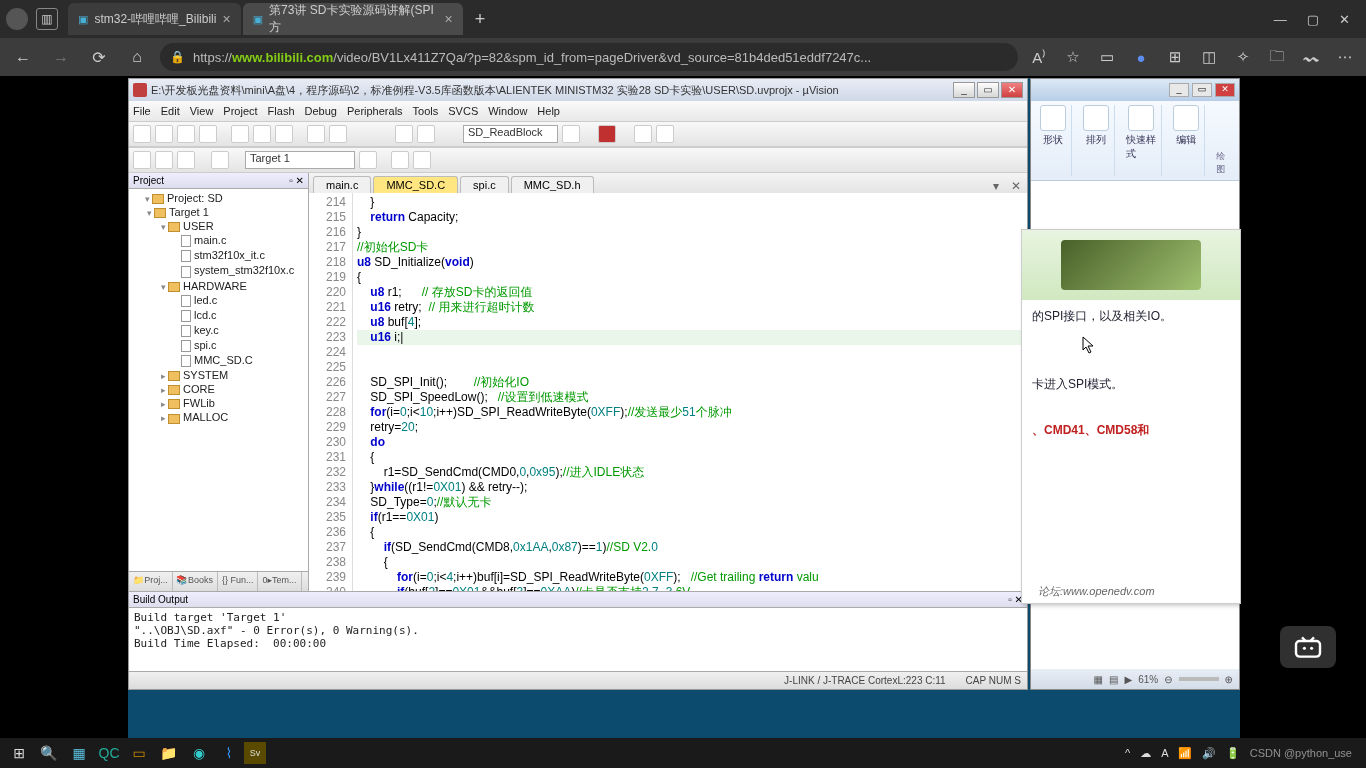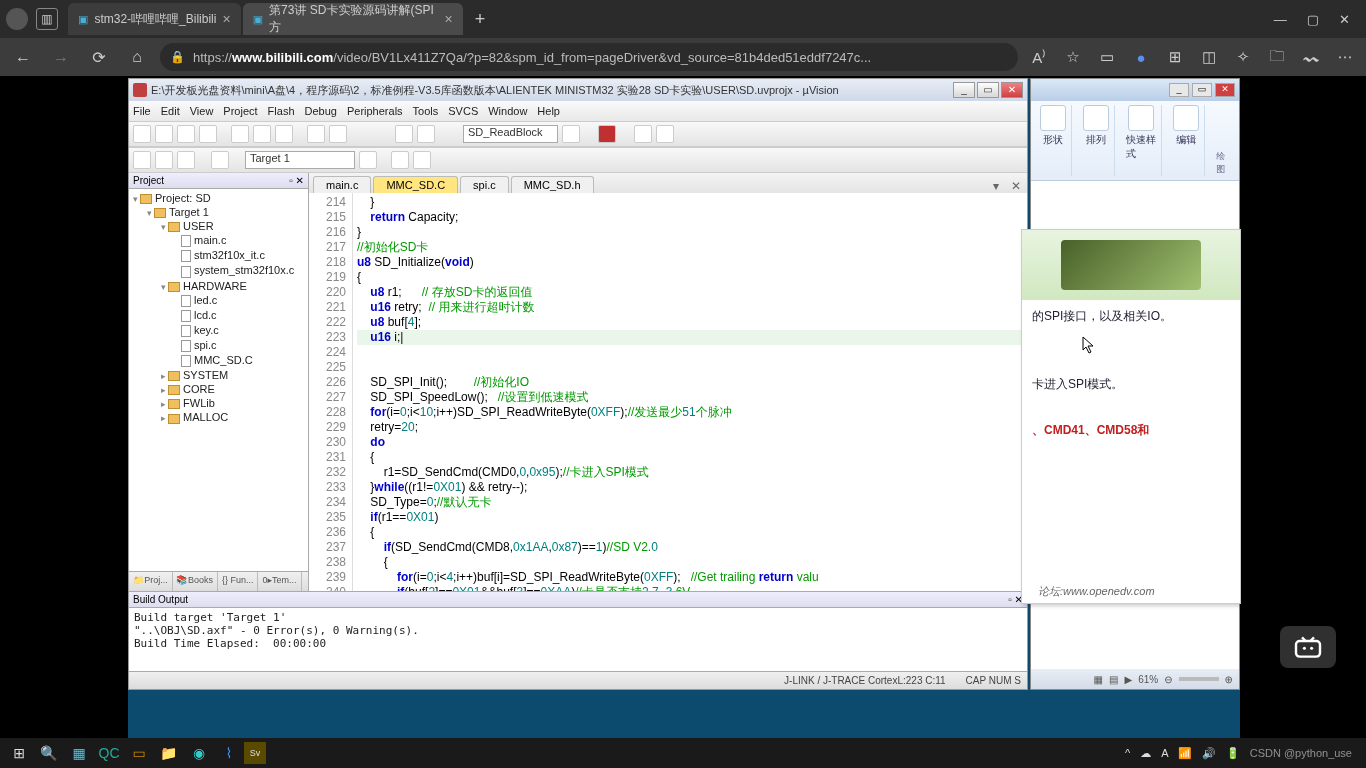--- a/index.html
+++ b/index.html
@@ -124,21 +124,21 @@
       <span>✕</span>
     </div>
   </div>
   <div class="edge-addr">
     <div class="nbtn">←</div>
     <div class="nbtn" style="opacity:.4">→</div>
     <div class="nbtn">⟳</div>
     <div class="nbtn">⌂</div>
     <div class="urlbox">
       <span class="lock">🔒</span>
-      <span>https://<b style="color:#ffffff">www.bilibili.com</b><span>/video/BV1Lx411Z7Qa/?p=82&amp;spm_id_from=pageDriver&amp;vd_source=81b4ded51eddf7247c...</span></span>
+      <span>https://<b style="color:#84cc16">www.bilibili.com</b><span>/video/BV1Lx411Z7Qa/?p=82&amp;spm_id_from=pageDriver&amp;vd_source=81b4ded51eddf7247c...</span></span>
     </div>
     <div class="ricon">A⁾</div>
     <div class="ricon">☆</div>
     <div class="ricon">▭</div>
     <div class="ricon" style="color:#5b8def">●</div>
     <div class="ricon">⊞</div>
     <div class="ricon">◫</div>
     <div class="ricon">✧</div>
     <div class="ricon">🗀</div>
     <div class="ricon">〰</div>
@@ -208,21 +208,21 @@
           <span class="ic"></span>
           <span class="ic"></span>
         </div>
         <div class="uv-body">
           <div class="uv-proj">
             <div class="ph">
                 <span>Project</span>
                 <span>▫ ✕</span>
               </div>
             <div class="tree" id="tree">
-                <div class="n fold open" style="padding-left:4px"><span class="ico"></span>Project: SD</div>
+                <div class="n fold open" style="padding-left:16px"><span class="ico"></span>Project: SD</div>
 <div class="n fold open" style="padding-left:18px"><span class="ico"></span>Target 1</div>
                 <div class="n fold open" style="padding-left:32px"><span class="ico"></span>USER</div>
                 <div class="n" style="padding-left:52px"><span class="fic"></span>main.c</div>
                 <div class="n" style="padding-left:52px"><span class="fic"></span>stm32f10x_it.c</div>
                 <div class="n" style="padding-left:52px"><span class="fic"></span>system_stm32f10x.c</div>
                 <div class="n fold open" style="padding-left:32px"><span class="ico"></span>HARDWARE</div>
                 <div class="n" style="padding-left:52px"><span class="fic"></span>led.c</div>
                 <div class="n" style="padding-left:52px"><span class="fic"></span>lcd.c</div>
                 <div class="n" style="padding-left:52px"><span class="fic"></span>key.c</div>
                 <div class="n" style="padding-left:52px"><span class="fic"></span>spi.c</div>
@@ -289,21 +289,21 @@
     <span class="kw">u16</span> retry;  <span class="cm">// 用来进行超时计数</span>
     <span class="kw">u8</span> buf[<span class="num">4</span>];
 <span class="hl">    <span class="kw">u16</span> i;|</span>
 
     SD_SPI_Init();        <span class="cm">//初始化IO</span>
     SD_SPI_SpeedLow();   <span class="cm">//设置到低速模式</span>
     <span class="kw">for</span>(i=<span class="num">0</span>;i&lt;<span class="num">10</span>;i++)SD_SPI_ReadWriteByte(<span class="num">0XFF</span>);<span class="cm">//发送最少<span class="num">51</span>个脉冲</span>
     retry=<span class="num">20</span>;
     <span class="kw">do</span>
     {
-        r1=SD_SendCmd(CMD0,<span class="num">0</span>,<span class="num">0x95</span>);<span class="cm">//卡进入SPI模式</span>
+        r1=SD_SendCmd(CMD0,<span class="num">0</span>,<span class="num">0x95</span>);<span class="cm">//进入IDLE状态</span>
     }<span class="kw">while</span>((r1!=<span class="num">0X01</span>) &amp;&amp; retry--);
     SD_Type=<span class="num">0</span>;<span class="cm">//默认无卡</span>
     <span class="kw">if</span>(r1==<span class="num">0X01</span>)
     {
         <span class="kw">if</span>(SD_SendCmd(CMD8,<span class="num">0x1AA</span>,<span class="num">0x87</span>)==<span class="num">1</span>)<span class="cm">//SD V2.<span class="num">0</span></span>
         {
             <span class="kw">for</span>(i=<span class="num">0</span>;i&lt;<span class="num">4</span>;i++)buf[i]=SD_SPI_ReadWriteByte(<span class="num">0XFF</span>);   <span class="cm">//Get trailing <span class="kw">return</span> valu</span>
             <span class="kw">if</span>(buf[<span class="num">2</span>]==<span class="num">0X01</span>&amp;&amp;buf[<span class="num">3</span>]==<span class="num">0XAA</span>)<span class="cm">//卡是否支持<span class="num">2</span>.<span class="num">7</span>~<span class="num">3</span>.6V</span>
             {
                 retry=;

